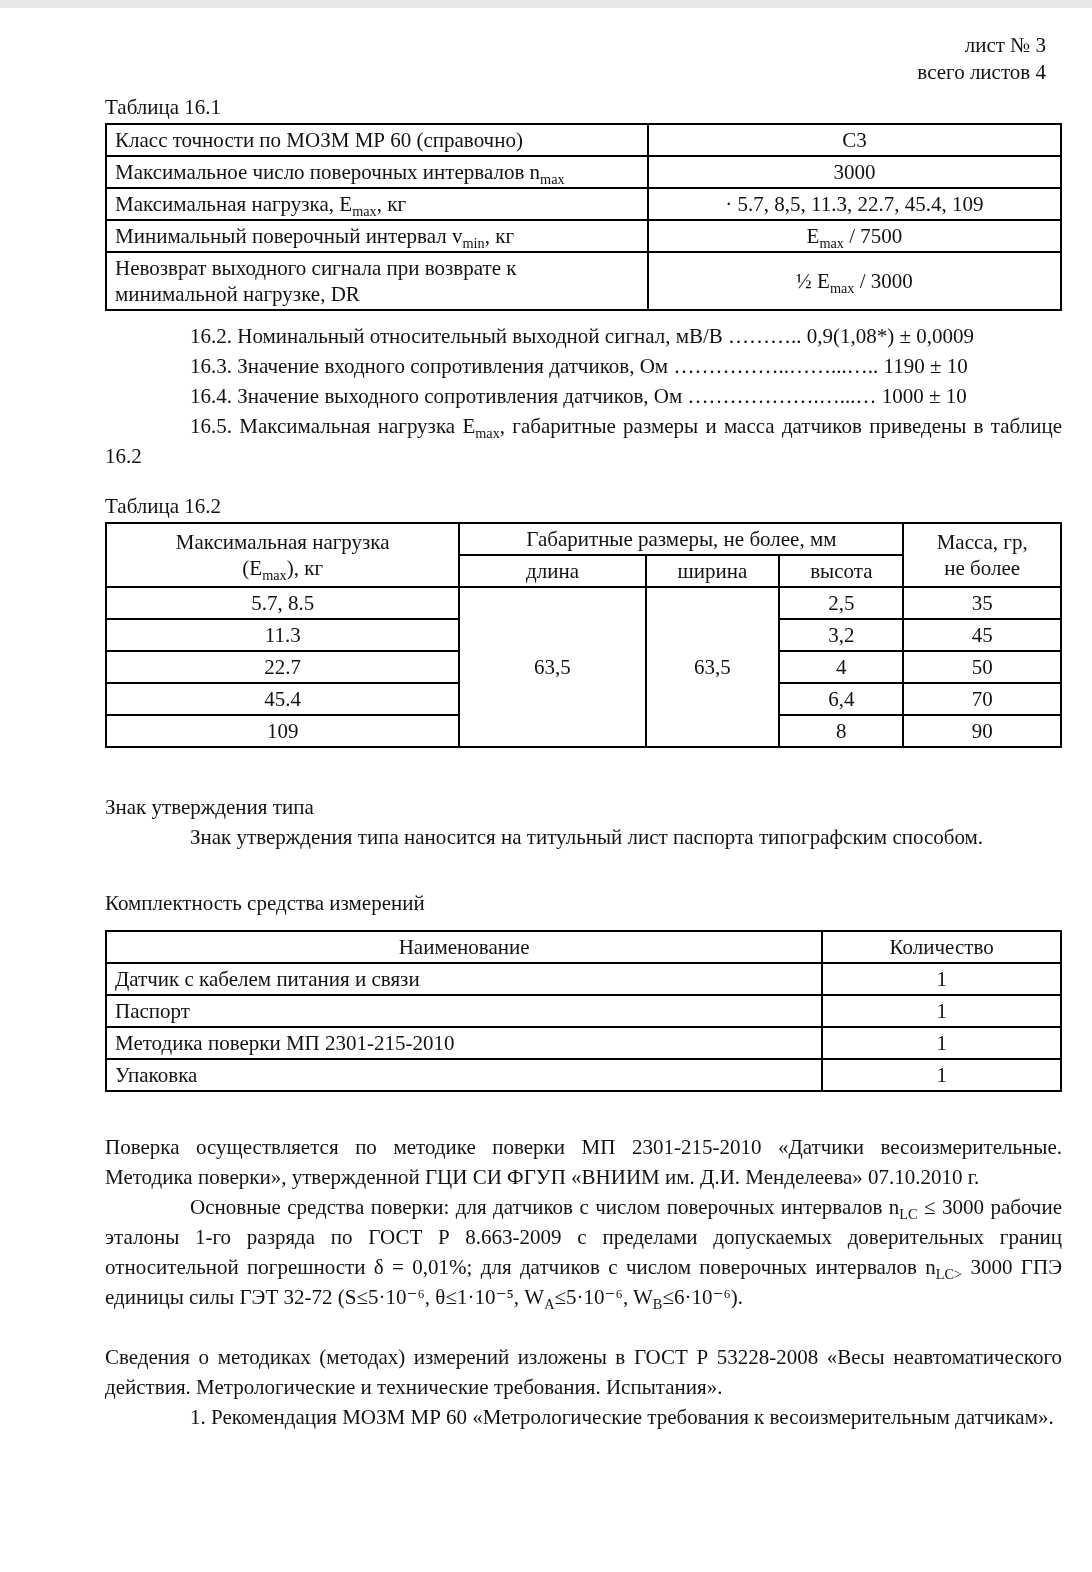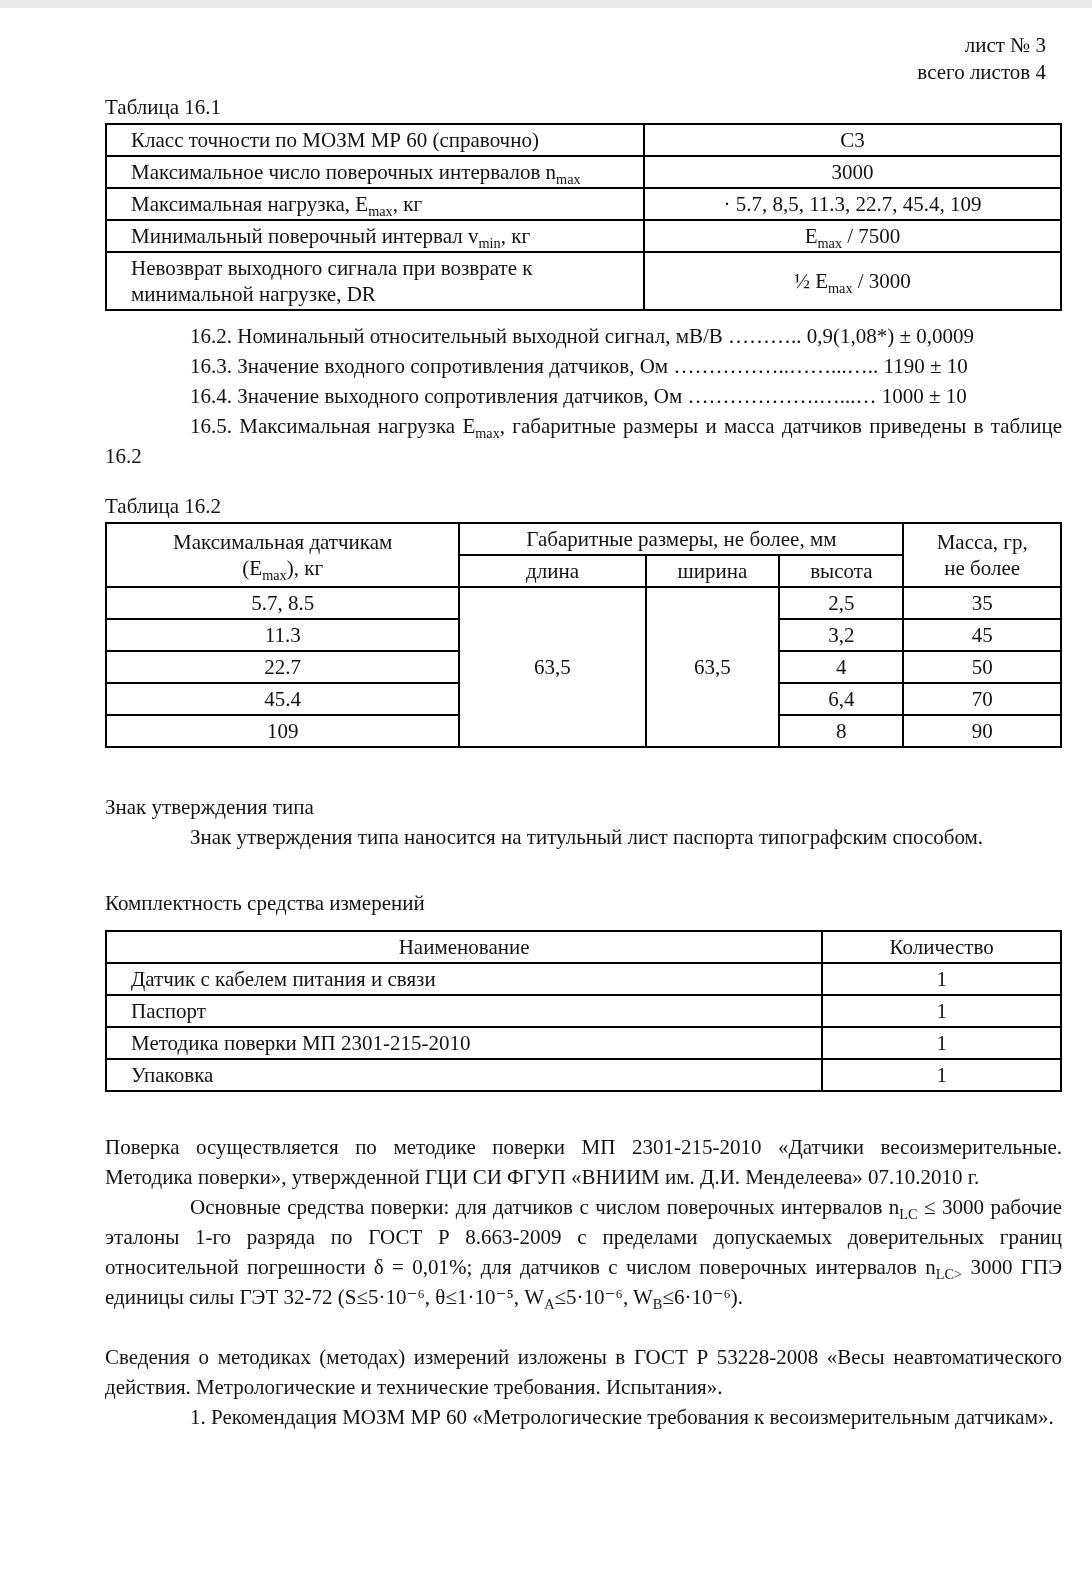--- a/index.html
+++ b/index.html
@@ -28,21 +28,21 @@
     line-height: 26px;
   }
   table {
     width: 100%;
     border-collapse: collapse;
     border: 2px solid #000;
     table-layout: fixed;
   }
   td {
     border: 2px solid #000;
-    padding: 2px 24px;
+    padding: 2px 8px;
     line-height: 26px;
     vertical-align: middle;
     overflow: hidden;
   }
   .c { text-align: center; }
   .t1 td.lbl { width: 57%; }
   .t1 td.val { width: 43%; text-align: center; }
   .item {
     margin: 0;
     line-height: 30px;
@@ -125,21 +125,21 @@
       <colgroup>
         <col style="width:37%">
         <col style="width:19.5%">
         <col style="width:14%">
         <col style="width:13%">
         <col style="width:16.5%">
       </colgroup>
       <tbody>
         <tr>
           <td class="c" rowspan="2">
-            <div>Максимальная датчикам</div>
+            <div>Максимальная нагрузка</div>
             <div>(E<sub>max</sub>), кг</div>
           </td>
           <td class="c" colspan="3">Габаритные размеры, не более, мм</td>
           <td class="c" rowspan="2">
             <div>Масса, гр,</div>
             <div>не более</div>
           </td>
         </tr>
         <tr>
           <td class="c">длина</td>

